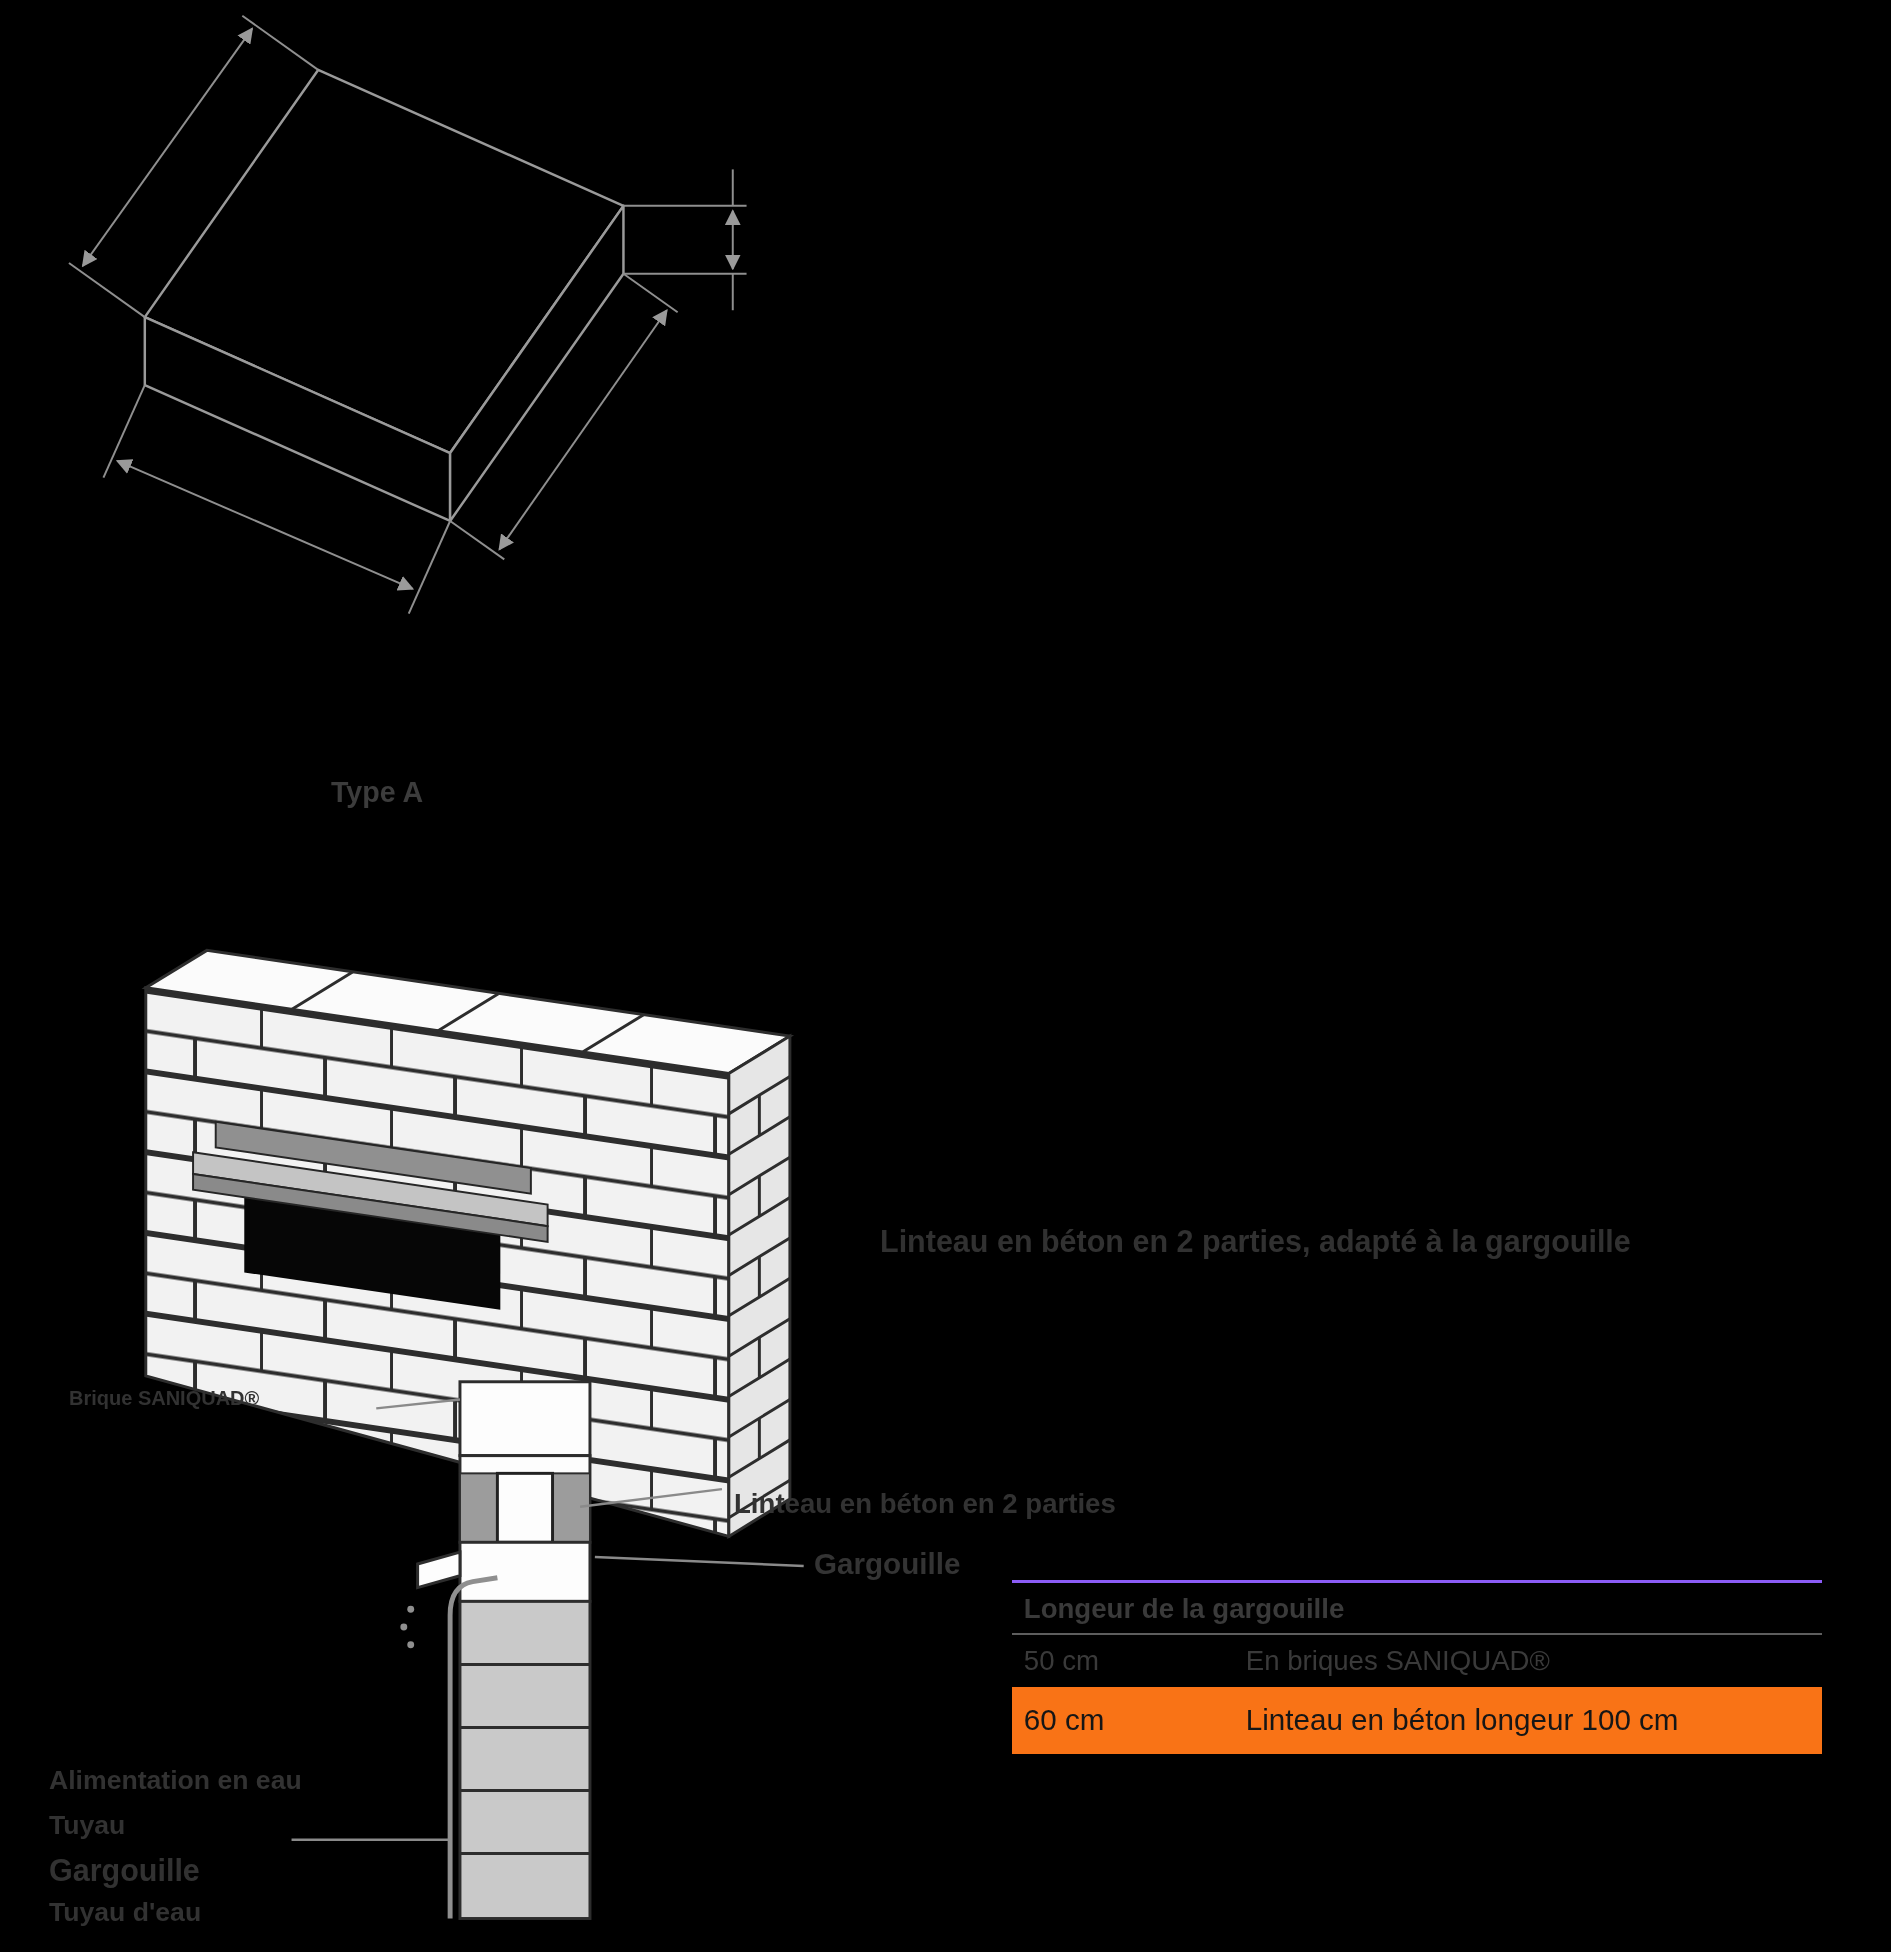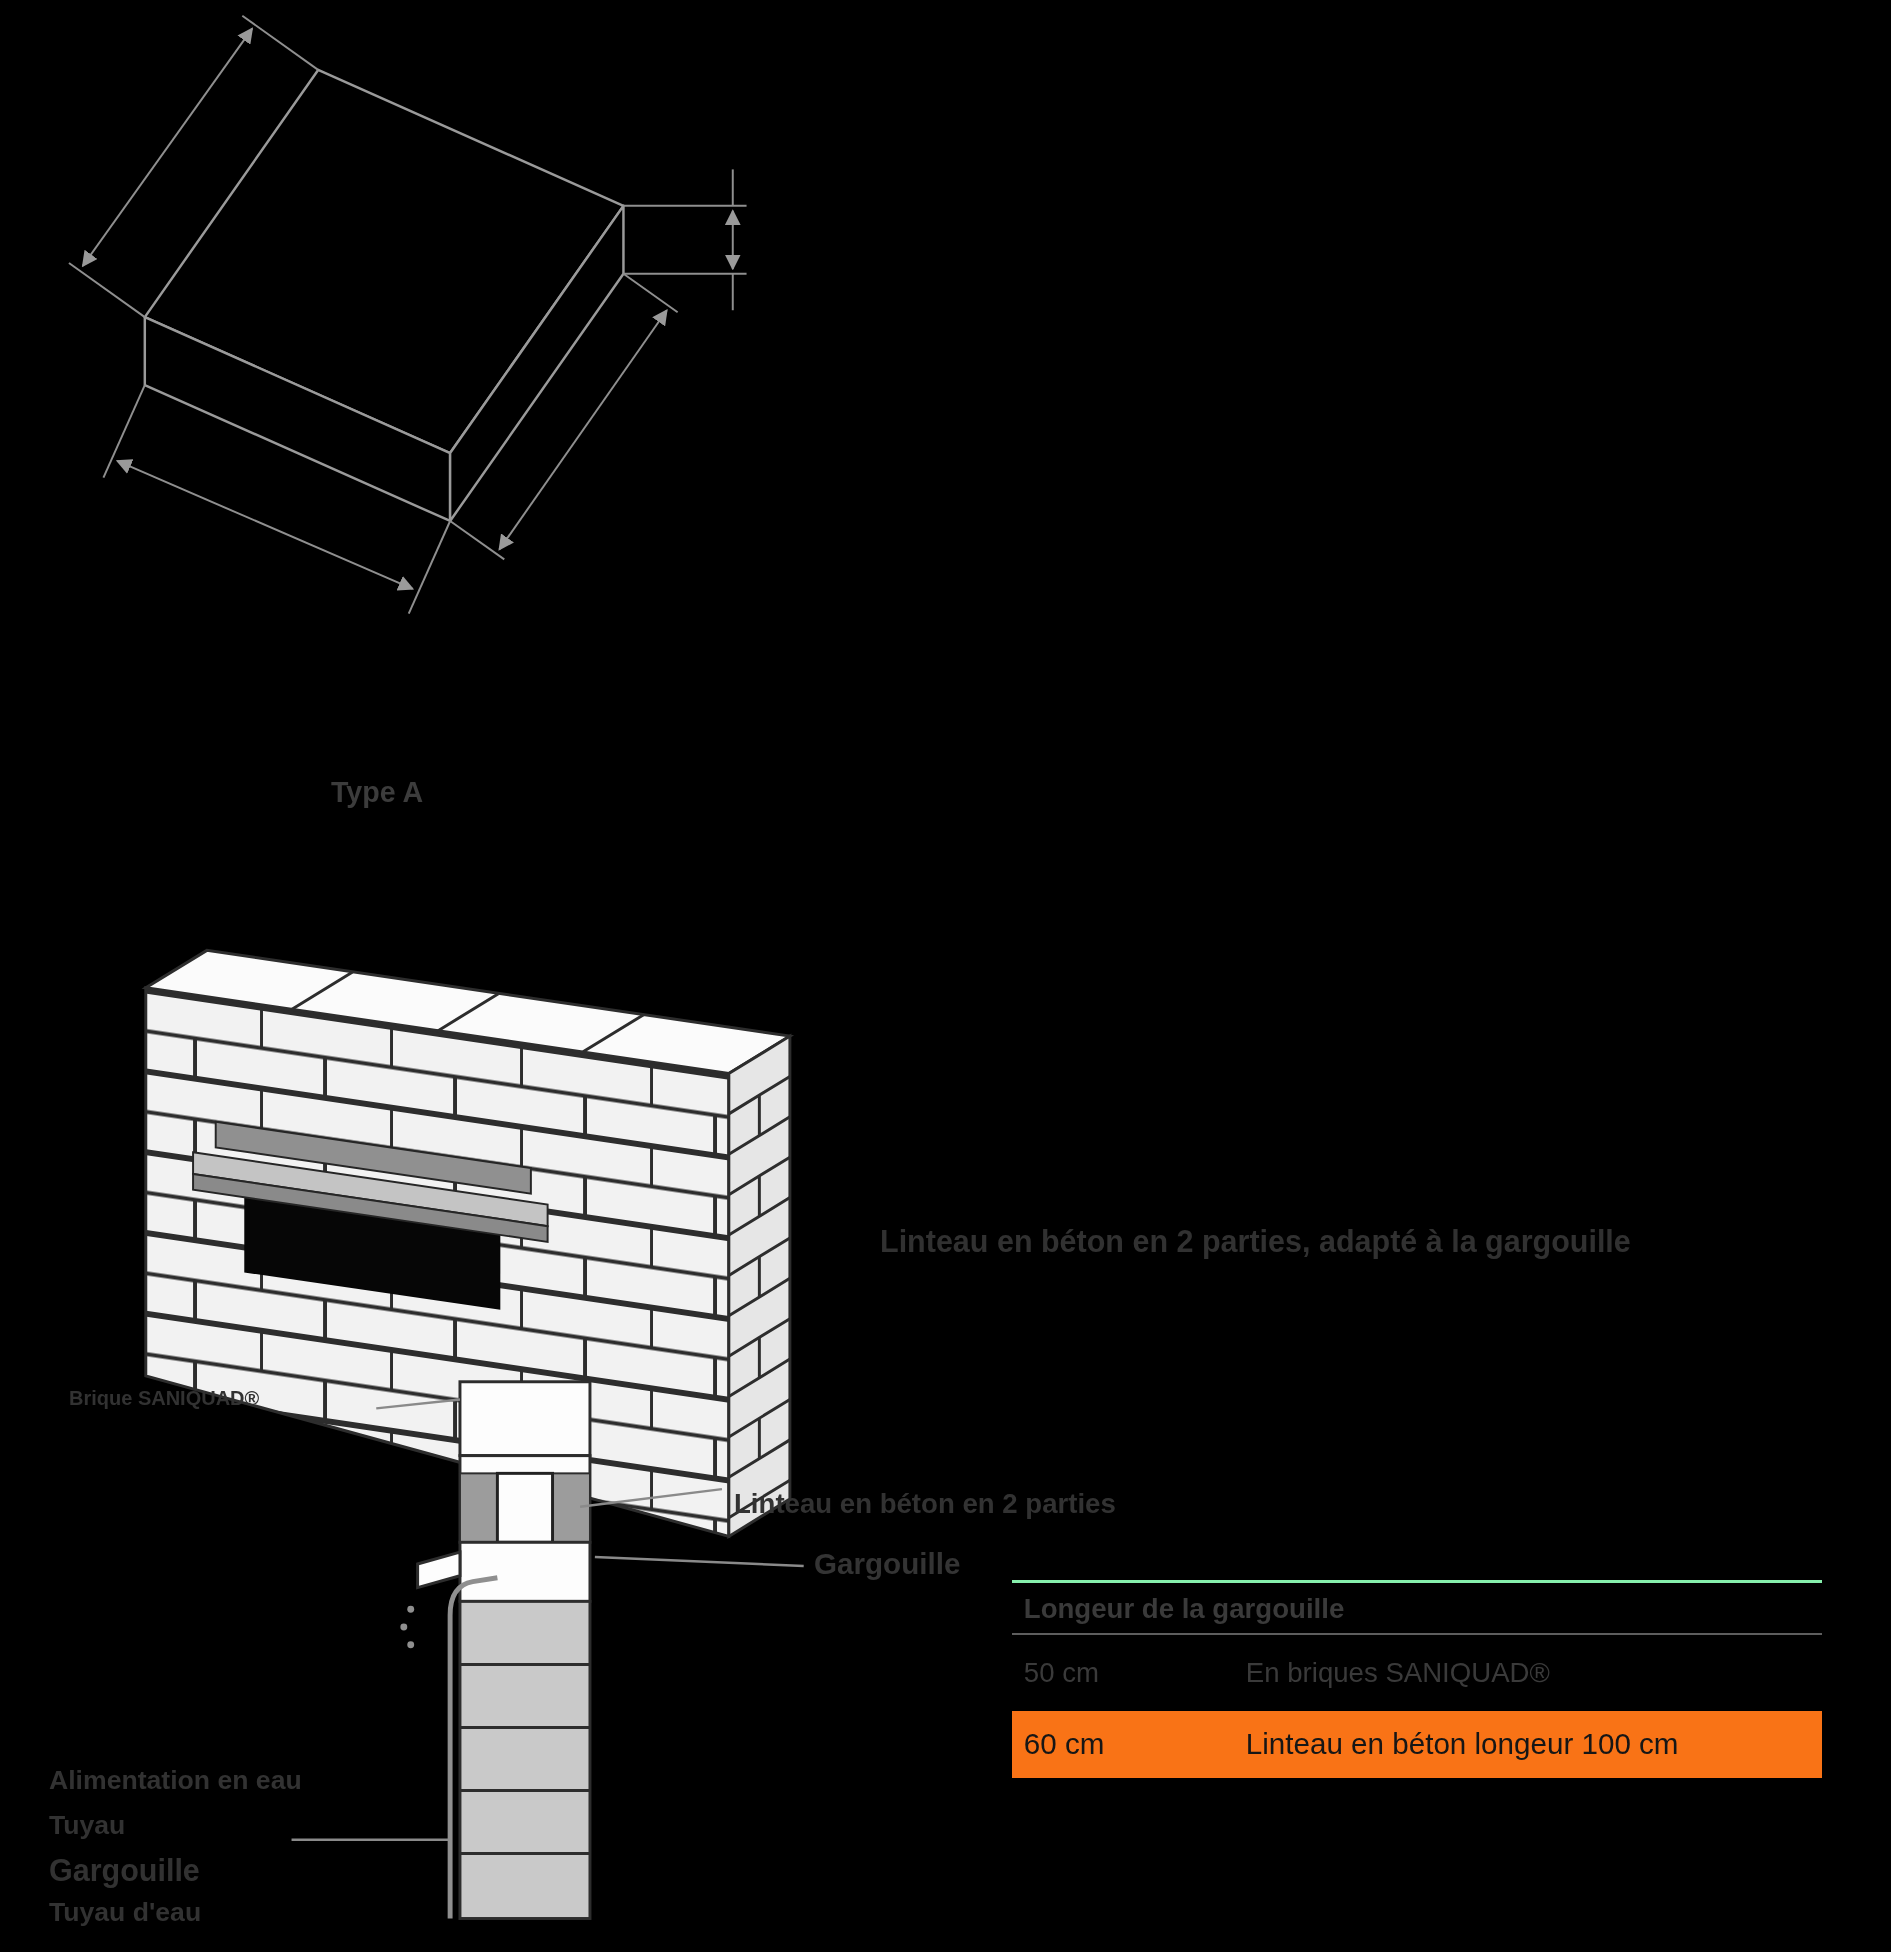--- a/index.html
+++ b/index.html
@@ -16,23 +16,23 @@
   #lintel-label{left:734px;top:1472px;font-size:27.6px;font-weight:700;color:#323232;margin-top:16px;}
   #gargouille-label{left:814px;top:1547px;font-size:29.6px;font-weight:800;color:#343434;}
 
   #legend{left:49px;top:1765px;color:#323232;}
   #legend .lg{white-space:nowrap;}
   #legend .l1{font-size:26.6px;font-weight:600;margin-bottom:13.8px;}
   #legend .l2{font-size:26.6px;font-weight:700;margin-bottom:11.8px;}
   #legend .l3{font-size:30.5px;font-weight:800;margin-bottom:9.9px;}
   #legend .l4{font-size:26.6px;font-weight:700;}
 
-  #gtable{left:1012px;top:1580px;width:810px;border-top:3px solid #86efac;color:#3a3a3a;}
+  #gtable{left:1012px;top:1580px;width:810px;border-top:3px solid #8b5cf6;color:#3a3a3a;}
   #gtable .t-head{font-weight:700;font-size:27.6px;padding:9.9px 11.8px 7.9px;border-bottom:2px solid #5e5e5e;}
-  #gtable .t-row{display:flex;font-size:27.6px;padding:9.9px 11.8px;align-items:baseline;margin-top:12px;}
+  #gtable .t-row{display:flex;font-size:27.6px;padding:9.9px 11.8px;align-items:baseline;}
   #gtable .c1{width:222px;flex:none;}
   #gtable .t-row.highlight{background:#f97316;color:#161616;font-size:29.6px;padding:16.7px 11.8px;}
 </style>
 </head>
 <body>
 
 <svg id="canvas" width="1891" height="1952" viewBox="0 0 1920 1982" xmlns="http://www.w3.org/2000/svg">
   <defs>
     <marker id="arr" viewBox="0 0 10 10" refX="9" refY="5" markerWidth="8" markerHeight="8" orient="auto-start-reverse">
       <path d="M0,0 L10,5 L0,10 z" fill="#9a9a9a"></path>

